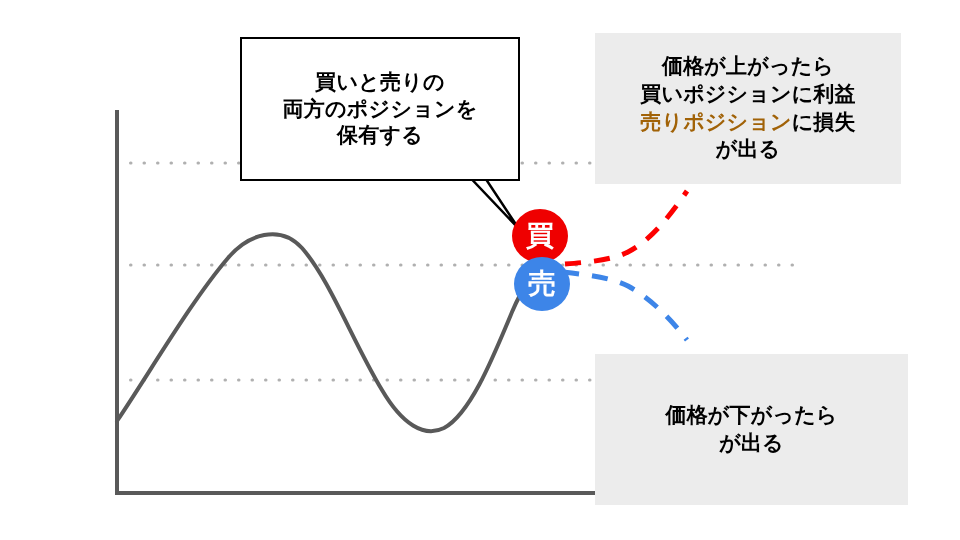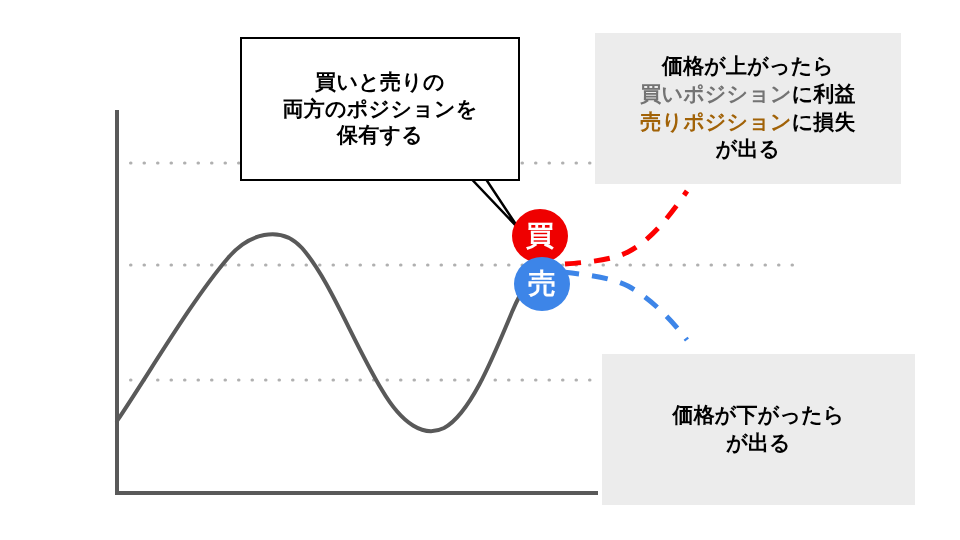--- a/index.html
+++ b/index.html
@@ -62,32 +62,31 @@
     left: 595px;
     top: 33px;
     width: 306px;
     height: 151px;
   }
   #panel-price-down {
     left: 595px;
     top: 354px;
     width: 313px;
     height: 151px;
-    margin-left: 7px;
   }
   .panel-text {
     text-align: center;
     font-size: 21px;
     font-weight: bold;
     line-height: 1.32;
     color: #000000;
     letter-spacing: 0.2px;
   }
   .panel-text .ln { display: block; }
-  .tok-buy  { color: #737373; }
+  .tok-buy  { color: #000000; }
   .tok-sell { color: #a16207; }
 
   
   .marker {
     position: absolute;
     border-radius: 50%;
     display: flex;
     align-items: center;
     justify-content: center;
     color: #ffffff;

